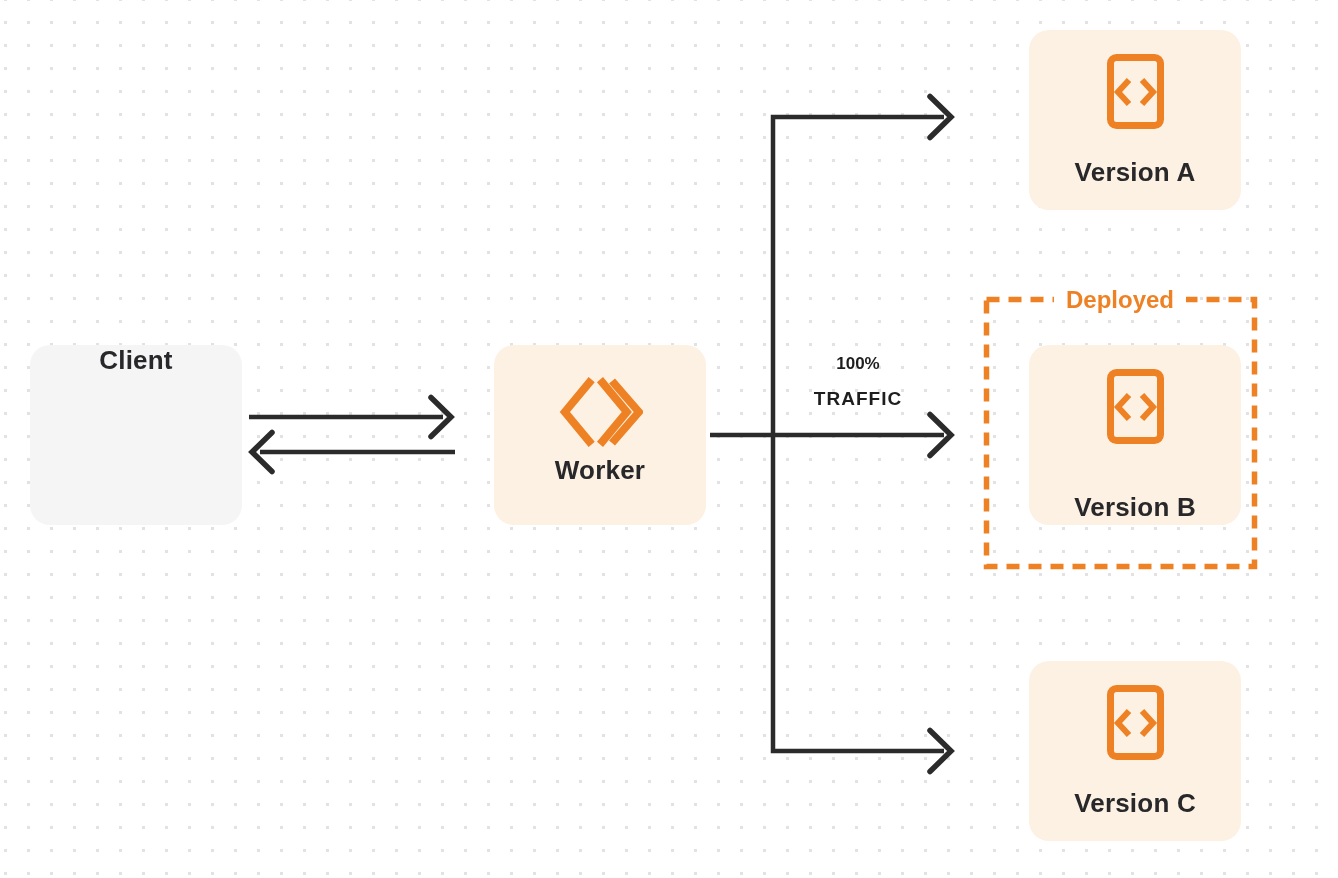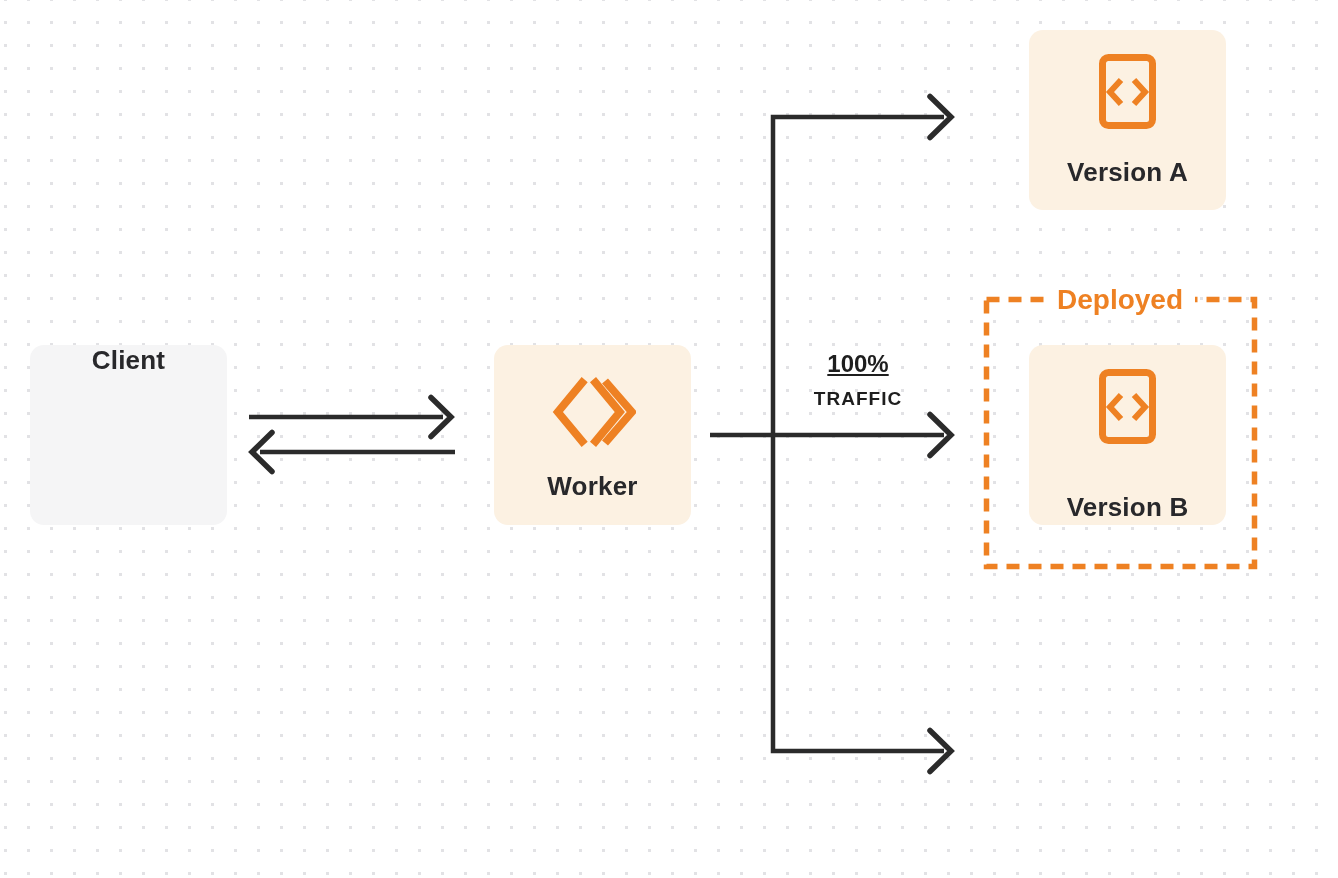--- a/index.html
+++ b/index.html
@@ -46,81 +46,80 @@
     stroke-linejoin: miter;
   }
   .dashed-rect {
     stroke: var(--accent);
     stroke-width: 5.5;
     fill: none;
     stroke-dasharray: 13 9;
   }
   .node {
     position: absolute;
-    width: 197px;
+    width: 212px;
     height: 180px;
-    border-radius: 14px;
+    border-radius: 20px;
     display: flex;
     flex-direction: column;
     align-items: center;
   }
   .node-label {
     font-size: 26px;
     font-weight: 700;
     color: var(--ink);
     letter-spacing: 0.2px;
     line-height: 30px;
     white-space: nowrap;
   }
   .node.client {
     left: 30px; top: 345px;
     background: var(--node-gray);
   }
   .node.worker {
     left: 494px; top: 345px;
     background: var(--node-cream);
     padding-top: 30px;
-    gap: 22px;
+    gap: 6px;
   }
   .node.version {
     background: var(--node-cream);
     padding-top: 24px;
     gap: 28px;
   }
   .node.version-a { left: 1029px; top: 30px; }
   .node.version-b { left: 1029px; top: 345px; gap: 48px; }
   .node.version-c { left: 1029px; top: 661px; }
   .icon-stroke {
     stroke: var(--accent);
     fill: none;
     stroke-linejoin: miter;
   }
   .deployed-label {
     position: absolute;
     left: 1120px; top: 300px;
     transform: translate(-50%, -50%);
     background: var(--background);
     padding: 1px 12px;
-    font-size: 28px;
+    font-size: 24px;
     font-weight: 700;
     color: var(--accent);
     white-space: nowrap;
   }
   .traffic-label {
     position: absolute;
     left: 858px; top: 381px;
     transform: translate(-50%, -50%);
     text-align: center;
     color: #1E1E1E;
   }
   .traffic-label .pct {
-    font-size: 24px;
+    font-size: 17px;
     font-weight: 700;
     line-height: 26px;
-    text-decoration: underline;
   }
   .traffic-label .word {
     margin-top: 10px;
     font-size: 19px;
     font-weight: 700;
     letter-spacing: 1px;
     line-height: 24px;
   }
 </style>
 </head>
@@ -181,20 +180,28 @@
 
   <div class="node version version-b">
     <svg width="57" height="75" viewBox="0 0 57 75">
       <rect class="icon-stroke" stroke-width="7" x="3.5" y="3.5" width="50" height="68" rx="6"></rect>
       <polyline class="icon-stroke" stroke-width="6" points="22,26 11,38 22,50"></polyline>
       <polyline class="icon-stroke" stroke-width="6" points="35,26 46,38 35,50"></polyline>
     </svg>
     <div class="node-label">Version B</div>
   </div>
 
+  <div class="node version version-c">
+    <svg width="57" height="75" viewBox="0 0 57 75">
+      <rect class="icon-stroke" stroke-width="7" x="3.5" y="3.5" width="50" height="68" rx="6"></rect>
+      <polyline class="icon-stroke" stroke-width="6" points="22,26 11,38 22,50"></polyline>
+      <polyline class="icon-stroke" stroke-width="6" points="35,26 46,38 35,50"></polyline>
+    </svg>
+    <div class="node-label">Version C</div>
+  </div>
 
   <div class="deployed-label">Deployed</div>
 
   <div class="traffic-label">
     <div class="pct">100%</div>
     <div class="word">TRAFFIC</div>
   </div>
 
 </div>
 

